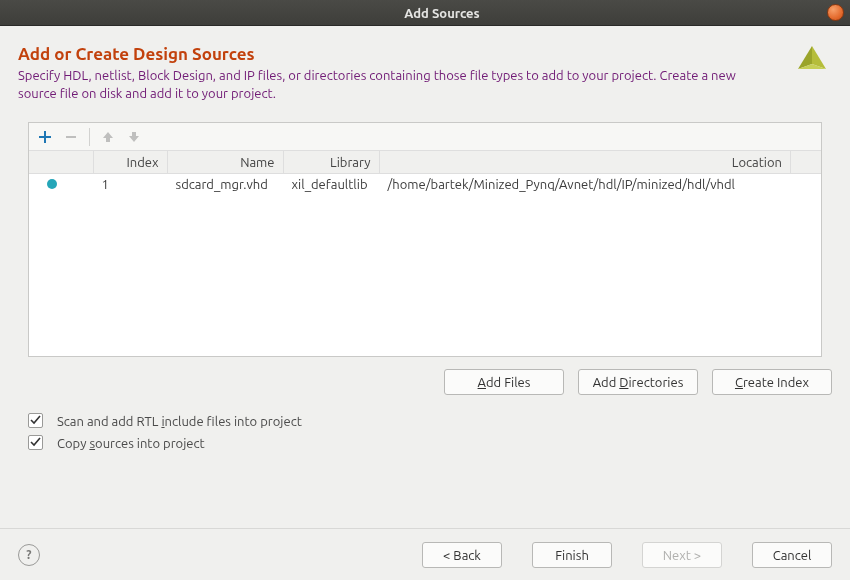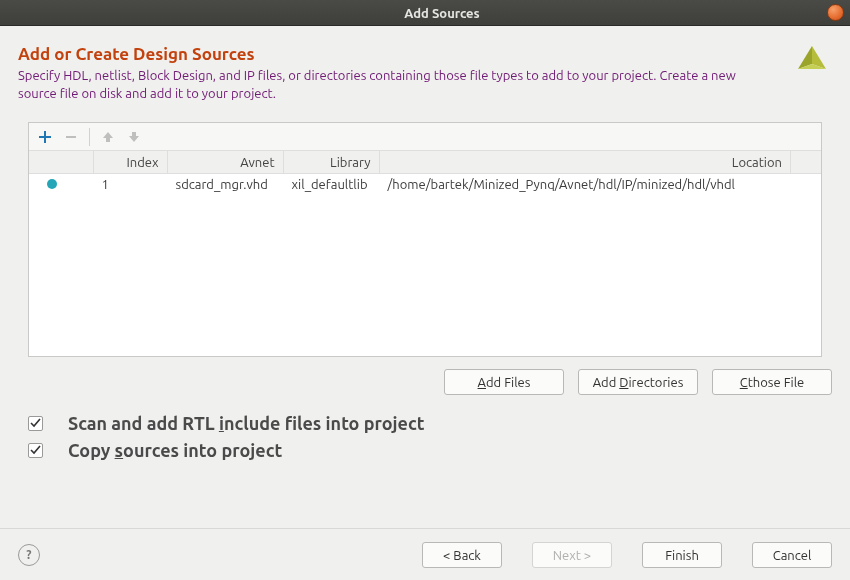--- a/index.html
+++ b/index.html
@@ -151,25 +151,24 @@
     .btn .u { text-decoration: underline; }
 
     
     .checks {
       margin-top: 4px;
       margin-left: 10px;
     }
     .check-row {
       display: flex;
       align-items: center;
-      gap: 25px;
+      gap: 14px;
       margin-bottom: 7px;
-      font-size: 18px;
+      font-size: 13px;
       color: #4a4a4a;
-      font-weight: bold;
     }
     .cbox {
       width: 15px; height: 15px;
       border: 1px solid #9a9a98;
       border-radius: 2px;
       display: inline-flex;
       align-items: center;
       justify-content: center;
       background: #fff;
       cursor: pointer;
@@ -263,21 +262,21 @@
             <path d="M7 12l5-6H9V2H5v4H2z" fill="#666"></path>
           </svg>
       </div>
     </div>
     <div class="table-wrapper">
       <table>
         <thead>
           <tr>
             <th style="width:64px"></th>
             <th style="width:74px">Index</th>
-            <th style="width:116px">Avnet</th>
+            <th style="width:116px">Name</th>
             <th style="width:96px">Library</th>
             <th>Location</th>
             <th style="width:30px"></th>
           </tr>
         </thead>
         <tbody>
           <tr>
             <td><span class="status-dot"></span></td>
             <td>1</td>
             <td>sdcard_mgr.vhd</td>
@@ -291,21 +290,21 @@
   </div>
 
   <div class="mid-actions">
     <div class="btn">
       <span></span><span class="u">A</span><span>dd Files</span>
     </div>
     <div class="btn">
       <span>Add </span><span class="u">D</span><span>irectories</span>
     </div>
     <div class="btn">
-      <span></span><span class="u">C</span><span>those File</span>
+      <span></span><span class="u">C</span><span>reate Index</span>
     </div>
   </div>
 
   <div class="checks">
     <div class="check-row">
       <span class="cbox checked">
         <svg width="11" height="11" viewBox="0 0 11 11">
             <path d="M1 5l3 3 6-7" stroke="#333" stroke-width="1.6" fill="none"></path>
           </svg>
       </span>
@@ -319,17 +318,17 @@
       </span>
       <span><span>Copy </span><span class="u">s</span><span>ources into project</span></span>
     </div>
   </div>
 </div>
 
 <div class="bottom-bar">
   <div class="help-btn">?</div>
   <div class="nav-buttons">
     <div class="btn"><span>&lt; Back</span></div>
+    <div class="btn"><span>Finish</span></div>
     <div class="btn disabled"><span>Next &gt;</span></div>
-    <div class="btn"><span>Finish</span></div>
     <div class="btn"><span>Cancel</span></div>
   </div>
 </div>
 
 </body></html>

